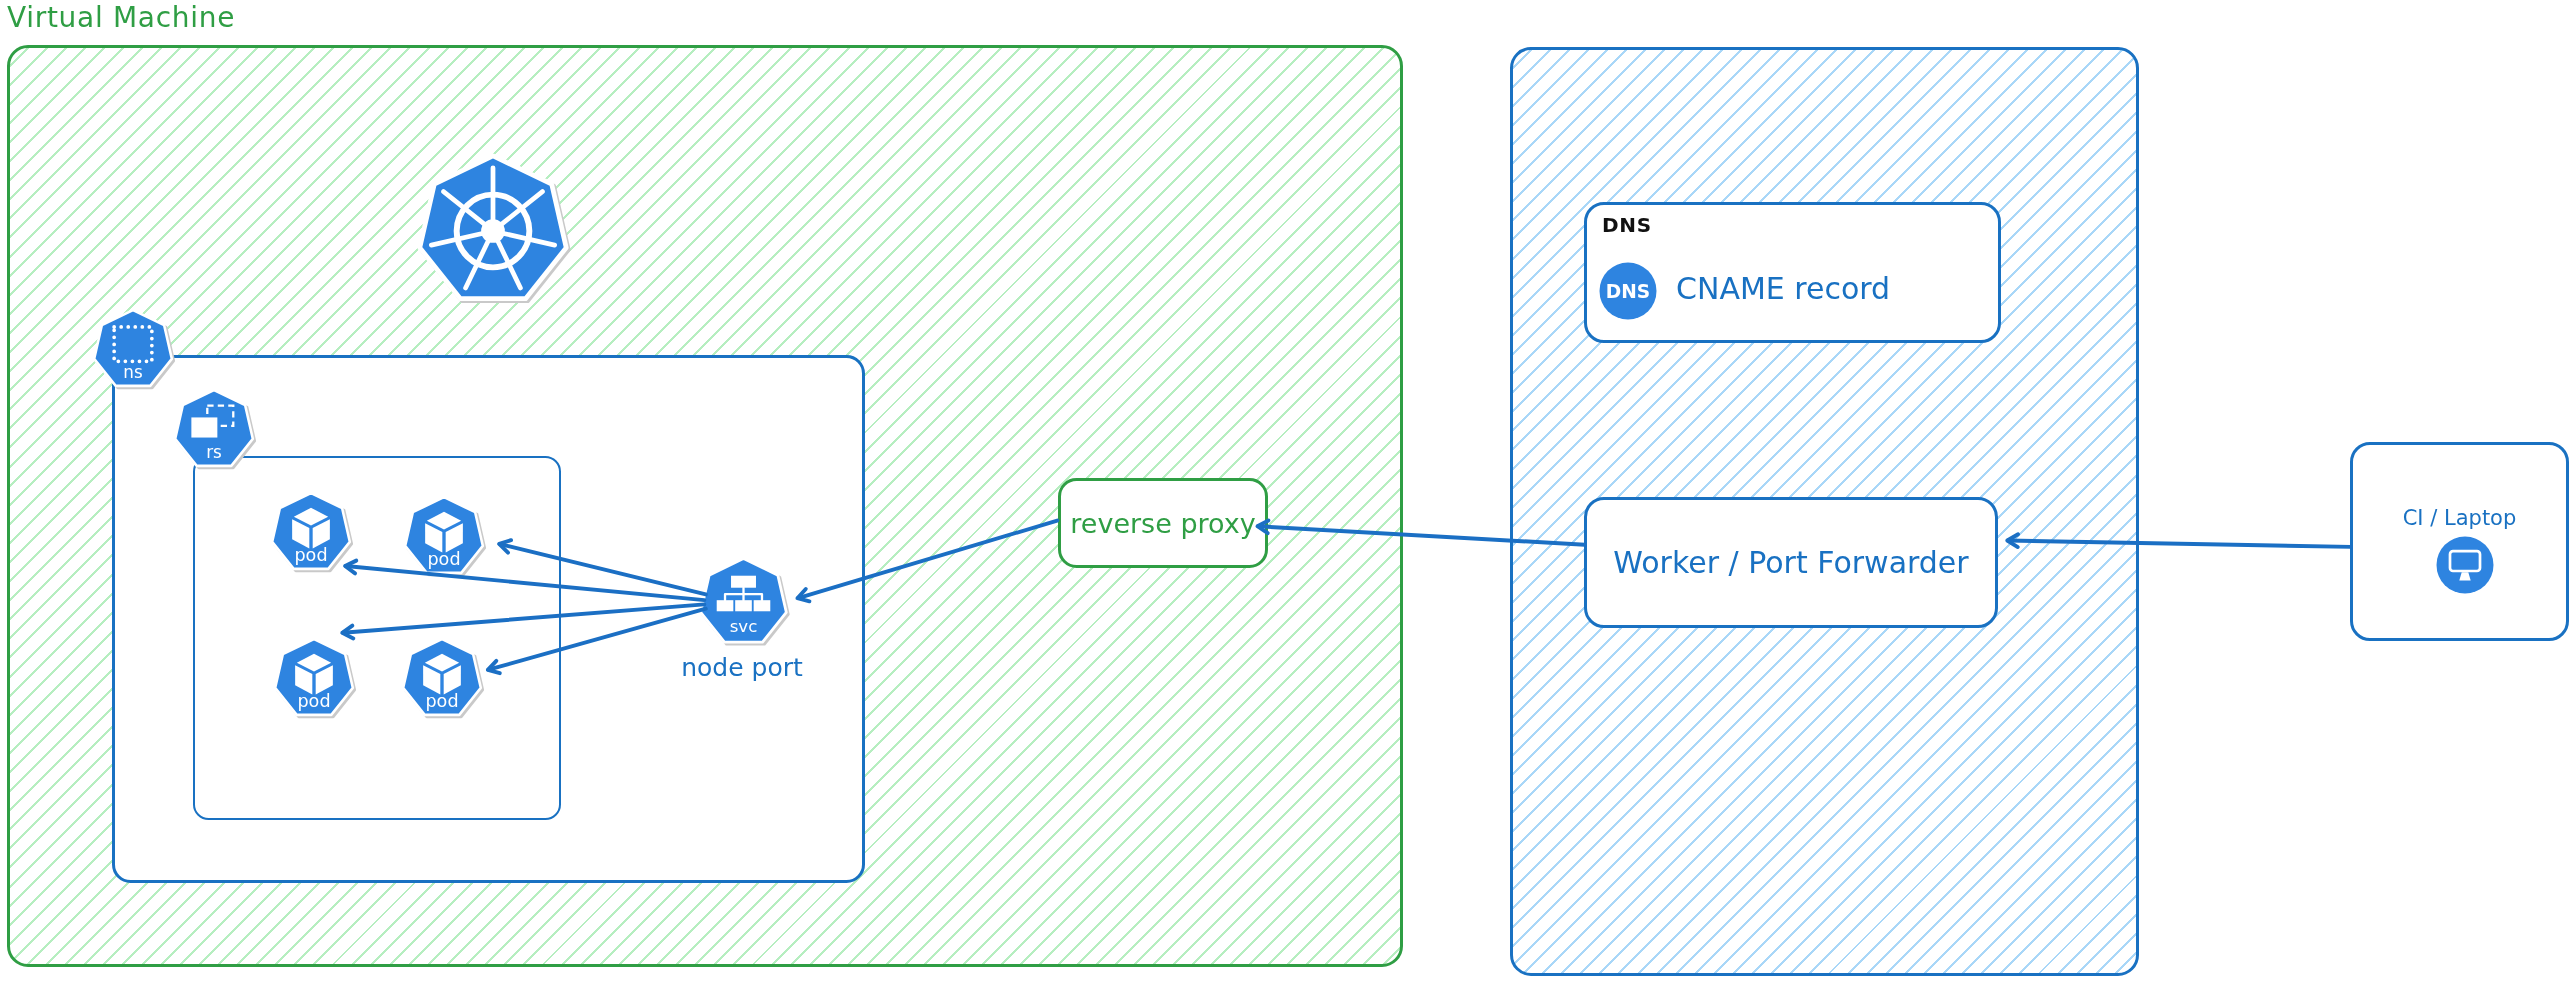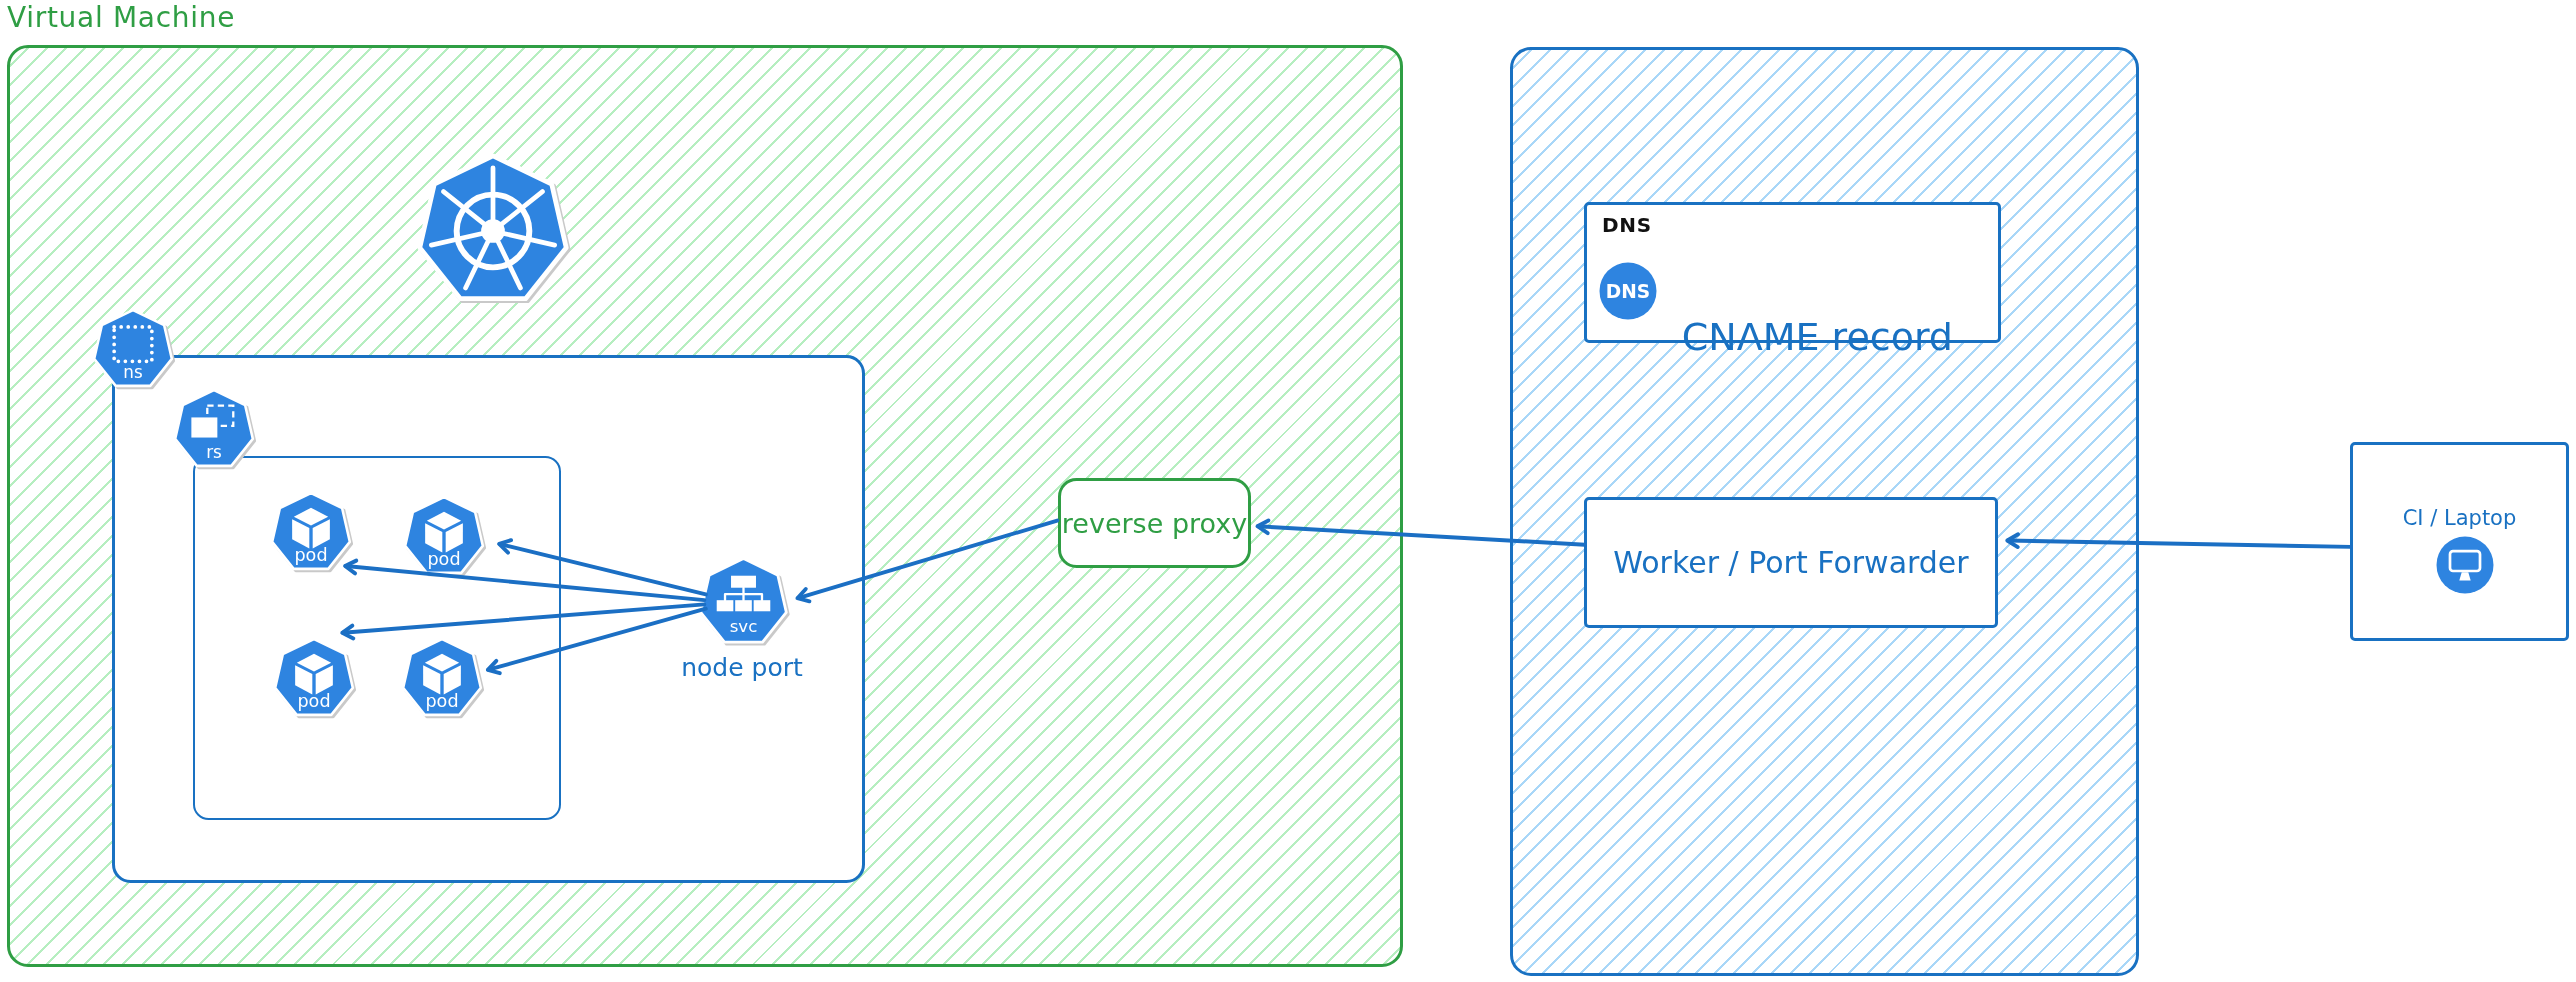--- a/index.html
+++ b/index.html
@@ -16,29 +16,29 @@
   .vm-box{left:7px;top:45px;width:1396px;height:922px;border:3.6px solid var(--green);
     background-image:repeating-linear-gradient(135deg,transparent 0 11.4px,var(--green_hatch) 11.4px 13.5px);}
   .ext-box{left:1510px;top:47px;width:629px;height:929px;border:3.6px solid var(--blue);
     background-image:repeating-linear-gradient(135deg,transparent 0 11.4px,var(--blue_hatch) 11.4px 13.5px);}
   .title{top:1.4px;text-align:left;font-size:28px;letter-spacing:0.7px;}
   .vm-title{left:7px;width:1396px;color:var(--green);}
   .ext-title{left:1510px;width:629px;color:var(--blue);}
   .white-box{background:#ffffff;box-sizing:border-box;}
   .ns-box{left:112px;top:355px;width:753px;height:528px;border:3.6px solid var(--blue);border-radius:18.5px;}
   .rs-box{left:193px;top:456px;width:368px;height:364px;border:2.8px solid var(--blue);border-radius:15.6px;}
-  .proxy-box{left:1058px;top:478px;width:193px;height:90px;border:3.6px solid var(--green);border-radius:18.5px;
+  .proxy-box{left:1058px;top:478px;width:210px;height:90px;border:3.6px solid var(--green);border-radius:18.5px;
     display:flex;align-items:center;justify-content:center;color:var(--green);font-size:27px;}
-  .card{border:3.6px solid var(--blue);border-radius:5px;}
+  .card{border:3.6px solid var(--blue);border-radius:20px;}
   .dns-card{left:1584px;top:202px;width:417px;height:141px;}
   .worker-card{left:1584px;top:497px;width:414px;height:131px;display:flex;align-items:center;justify-content:center;
     color:var(--blue);font-size:30px;}
   .ci-card{left:2350px;top:442px;width:219px;height:199px;}
   .dns-tag{left:1602px;top:213px;font-size:20px;font-weight:700;color:var(--dns_tag);letter-spacing:0.7px;}
-  .cname{left:1676px;top:271px;width:277px;text-align:right;color:var(--blue);font-size:38px;margin-top:44px;}
+  .cname{left:1676px;top:271px;width:277px;text-align:left;color:var(--blue);font-size:30px;}
   .node-port{left:632px;top:653px;width:220px;text-align:center;color:var(--blue);font-size:25px;}
   .ci-label{left:2350px;top:506px;width:219px;text-align:center;color:var(--blue);font-size:21px;}
   .hepta-shadow{filter:drop-shadow(2.1px 2.8px 0px var(--shadow));}
   svg text{font-family:"DejaVu Sans",sans-serif;}
   .arrows{left:0;top:0;width:2576px;height:983px;pointer-events:none;}
 </style>
 </head>
 <body>
 
 <svg width="0" height="0" style="position:absolute" aria-hidden="true">

